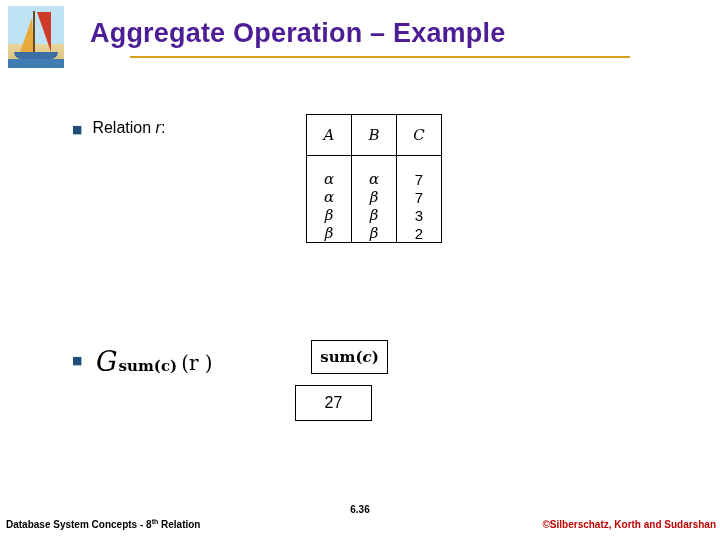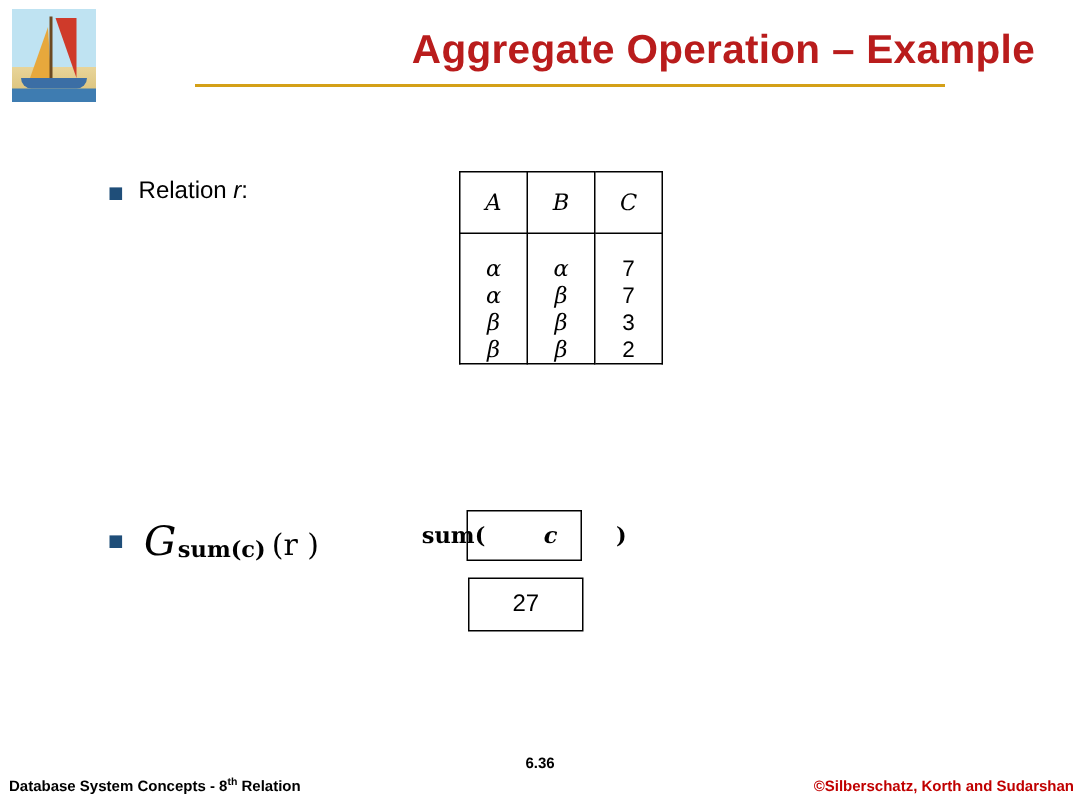--- a/index.html
+++ b/index.html
@@ -61,24 +61,24 @@
     width: 56px; height: 9px;
     background: #3e7cb1;
   }
 
   
   #title {
     position: absolute;
     left: 90px;
     top: 18px;
     width: 600px;
-    text-align: right;
+    text-align: left;
     font-size: 27px;
     font-weight: bold;
-    color: #b91c1c;
+    color: #4c1d95;
     letter-spacing: 0.2px;
   }
   #title-underline {
     position: absolute;
     left: 130px;
     top: 56px;
     width: 500px;
     height: 2px;
     background: #d4a017;
   }
@@ -188,26 +188,25 @@
     top: 340px;
     width: 75px;
     height: 32px;
     border: 1px solid #000;
     display: flex;
     align-items: center;
     justify-content: center;
     font-size: 15px;
     font-weight: bold;
     font-family: "DejaVu Serif", serif;
-    gap: 39px;
   }
   #result-head .it { font-style: italic; font-weight: bold; }
   #result-val {
     position: absolute;
-    left: 312px;
+    left: 295px;
     top: 385px;
     width: 75px;
     height: 34px;
     border: 1px solid #000;
     display: flex;
     align-items: center;
     justify-content: center;
     font-size: 16px;
     font-family: "Liberation Sans", sans-serif;
   }

